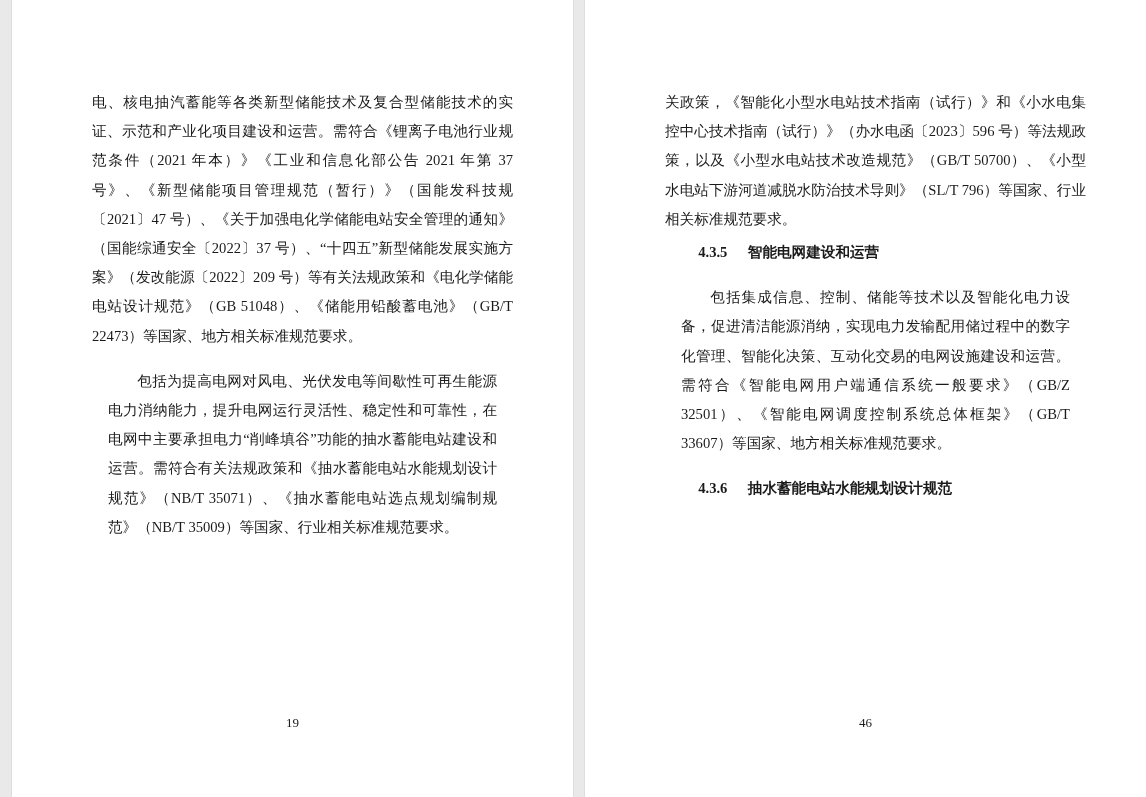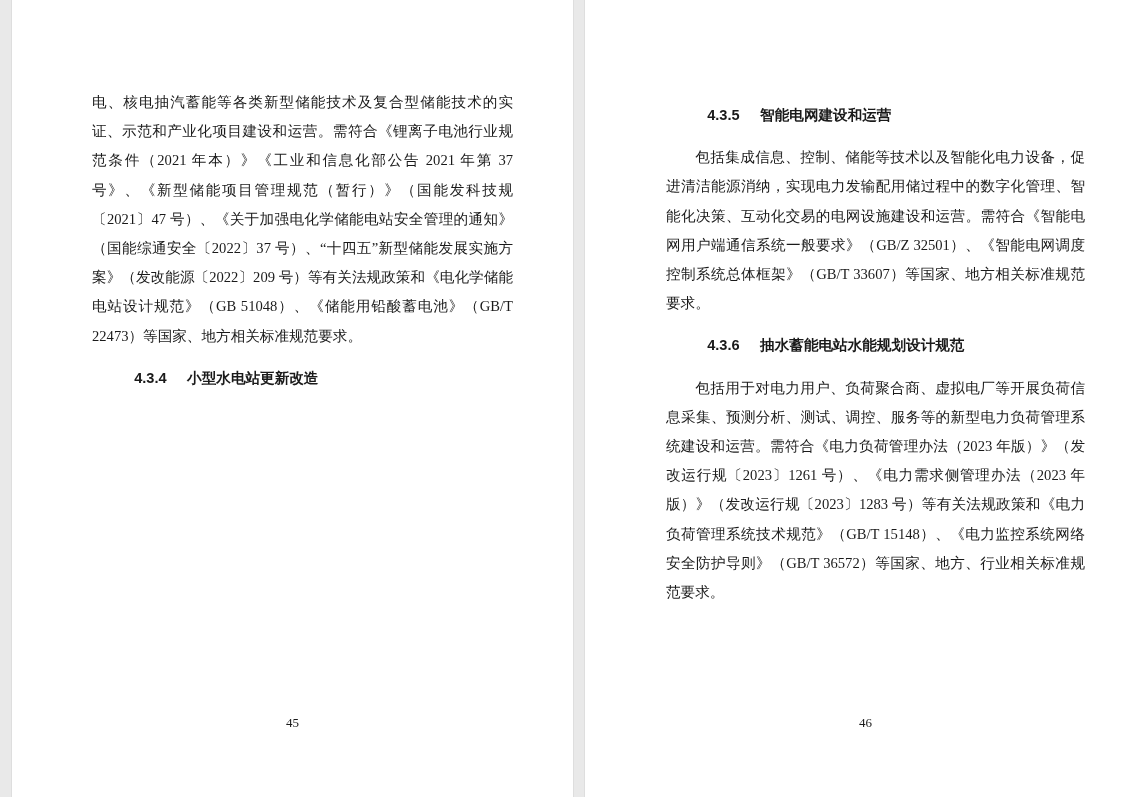--- a/index.html
+++ b/index.html
@@ -34,34 +34,34 @@
   }
   .doc-text {
     font-family: "Liberation Serif", "DejaVu Serif", serif;
     font-size: 14.6px;
     line-height: 29.2px;
     color: #1a1a1a;
     text-align: justify;
     text-justify: inter-ideograph;
   }
   p.para {
-    margin: 1px;
+    margin: 16px;
     text-indent: 2em;
   }
   p.cont {
     margin: 0;
     text-indent: 0;
   }
   h3.heading {
-    margin: 13px;
+    margin: 4px;
     font-size: 14.6px;
     line-height: 29.2px;
     font-weight: bold;
     text-indent: 2em;
-    font-family: Liberation Sans, sans-serif;
+    font-family: Liberation Serif, serif;
   }
   h3.heading .num {
     font-weight: bold;
     letter-spacing: 0;
   }
   h3.heading .ttl {
     font-weight: bold;
     margin-left: 1.4em;
   }
   .page-number {
@@ -76,28 +76,28 @@
   }
 </style>
 </head>
 <body>
 
 <div class="spread">
 
   <div class="page">
     <div class="page-inner doc-text">
       <p class="cont">电、核电抽汽蓄能等各类新型储能技术及复合型储能技术的实证、示范和产业化项目建设和运营。需符合《锂离子电池行业规范条件（2021 年本）》《工业和信息化部公告 2021 年第 37 号》、《新型储能项目管理规范（暂行）》（国能发科技规〔2021〕47 号）、《关于加强电化学储能电站安全管理的通知》（国能综通安全〔2022〕37 号）、“十四五”新型储能发展实施方案》（发改能源〔2022〕209 号）等有关法规政策和《电化学储能电站设计规范》（GB 51048）、《储能用铅酸蓄电池》（GB/T 22473）等国家、地方相关标准规范要求。</p>
-      <h3 class="heading"><span class="num">4.3.4</span><span class="ttl">小型水电站更新改造</span></h3>
+      <p class="para">包括为提高电网对风电、光伏发电等间歇性可再生能源电力消纳能力，提升电网运行灵活性、稳定性和可靠性，在电网中主要承担电力“削峰填谷”功能的抽水蓄能电站建设和运营。需符合有关法规政策和《抽水蓄能电站水能规划设计规范》（NB/T 35071）、《抽水蓄能电站选点规划编制规范》（NB/T 35009）等国家、行业相关标准规范要求。</p>
     </div>
-    <div class="page-number">45</div>
+    <div class="page-number">19</div>
   </div>
 
   <div class="page">
     <div class="page-inner doc-text">
+      <p class="cont">关政策，《智能化小型水电站技术指南（试行）》和《小水电集控中心技术指南（试行）》（办水电函〔2023〕596 号）等法规政策，以及《小型水电站技术改造规范》（GB/T 50700）、《小型水电站下游河道减脱水防治技术导则》（SL/T 796）等国家、行业相关标准规范要求。</p>
       <h3 class="heading"><span class="num">4.3.5</span><span class="ttl">智能电网建设和运营</span></h3>
       <p class="para">包括集成信息、控制、储能等技术以及智能化电力设备，促进清洁能源消纳，实现电力发输配用储过程中的数字化管理、智能化决策、互动化交易的电网设施建设和运营。需符合《智能电网用户端通信系统一般要求》（GB/Z 32501）、《智能电网调度控制系统总体框架》（GB/T 33607）等国家、地方相关标准规范要求。</p>
       <h3 class="heading"><span class="num">4.3.6</span><span class="ttl">抽水蓄能电站水能规划设计规范</span></h3>
-      <p class="para">包括用于对电力用户、负荷聚合商、虚拟电厂等开展负荷信息采集、预测分析、测试、调控、服务等的新型电力负荷管理系统建设和运营。需符合《电力负荷管理办法（2023 年版）》（发改运行规〔2023〕1261 号）、《电力需求侧管理办法（2023 年版）》（发改运行规〔2023〕1283 号）等有关法规政策和《电力负荷管理系统技术规范》（GB/T 15148）、《电力监控系统网络安全防护导则》（GB/T 36572）等国家、地方、行业相关标准规范要求。</p>
     </div>
     <div class="page-number">46</div>
   </div>
 
 </div>
 
 </body></html>

